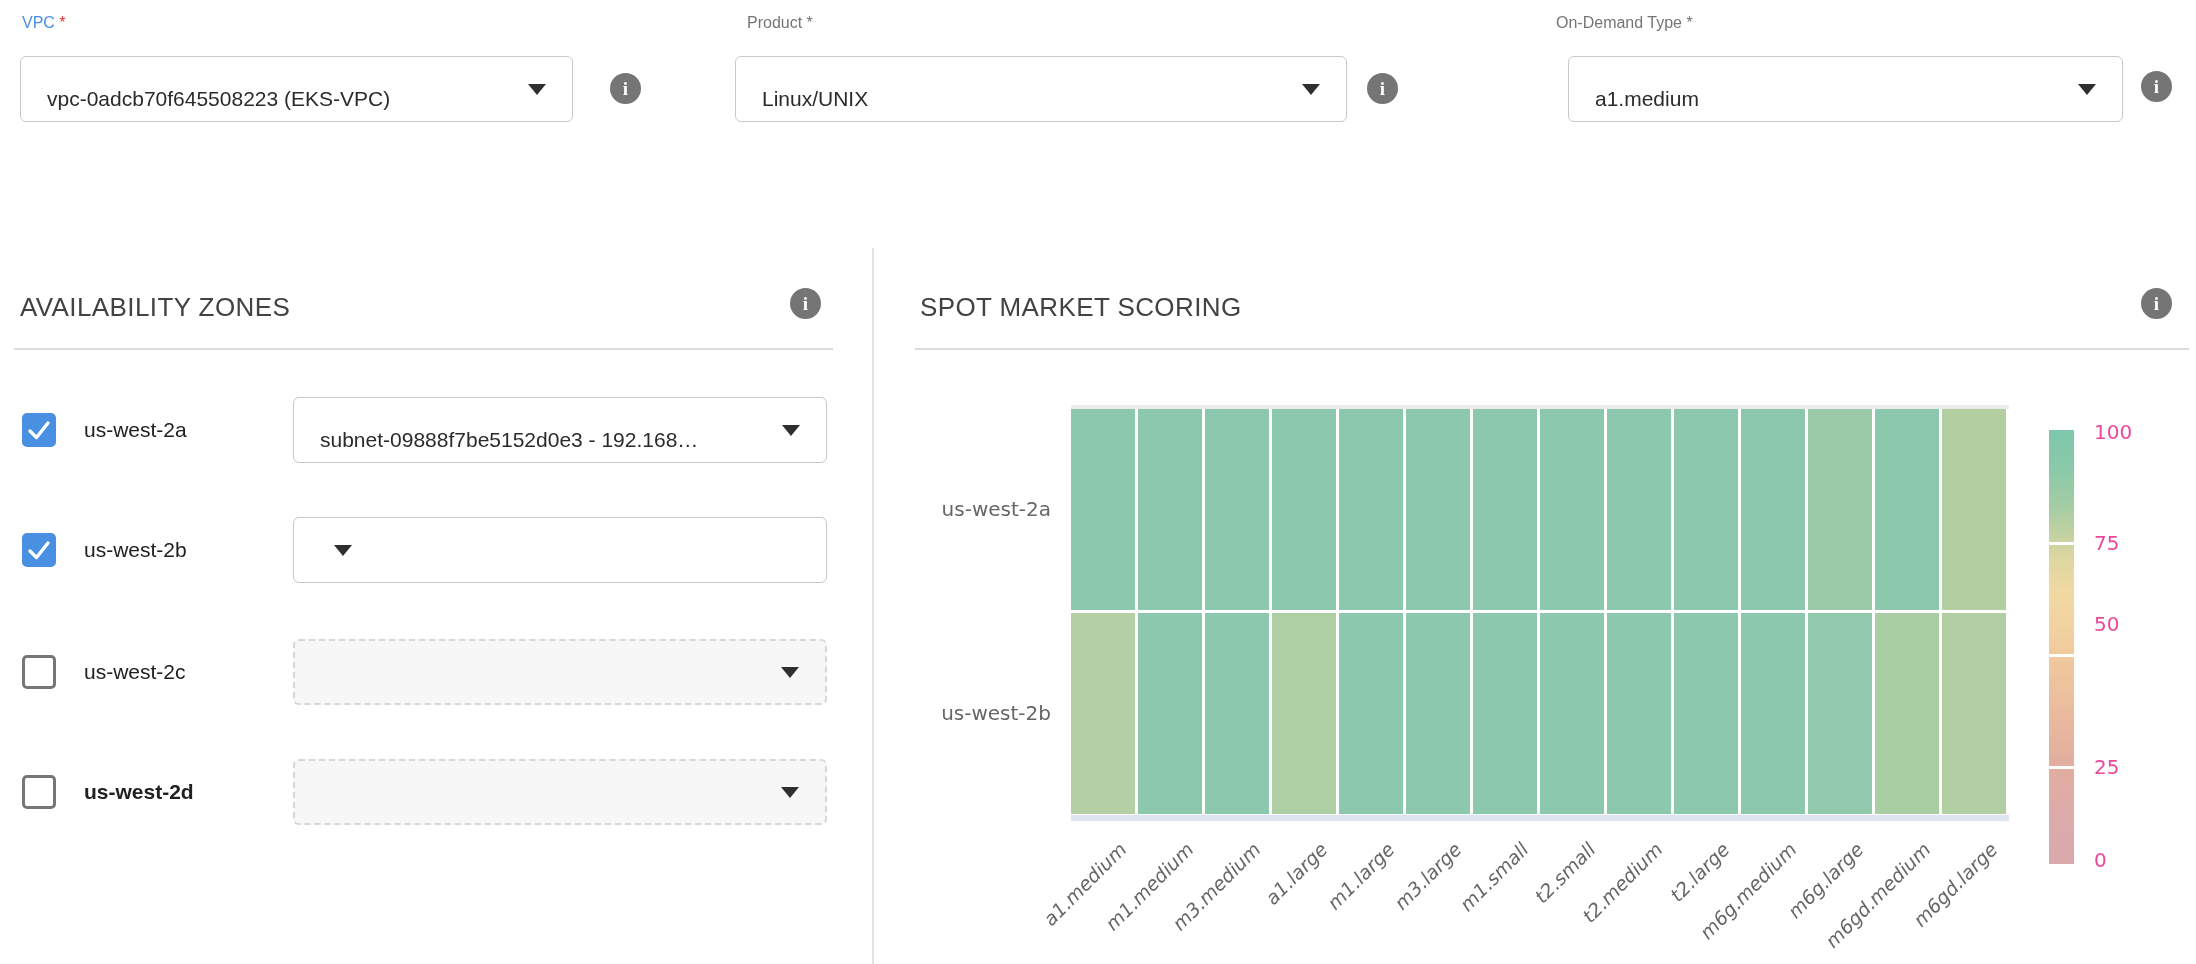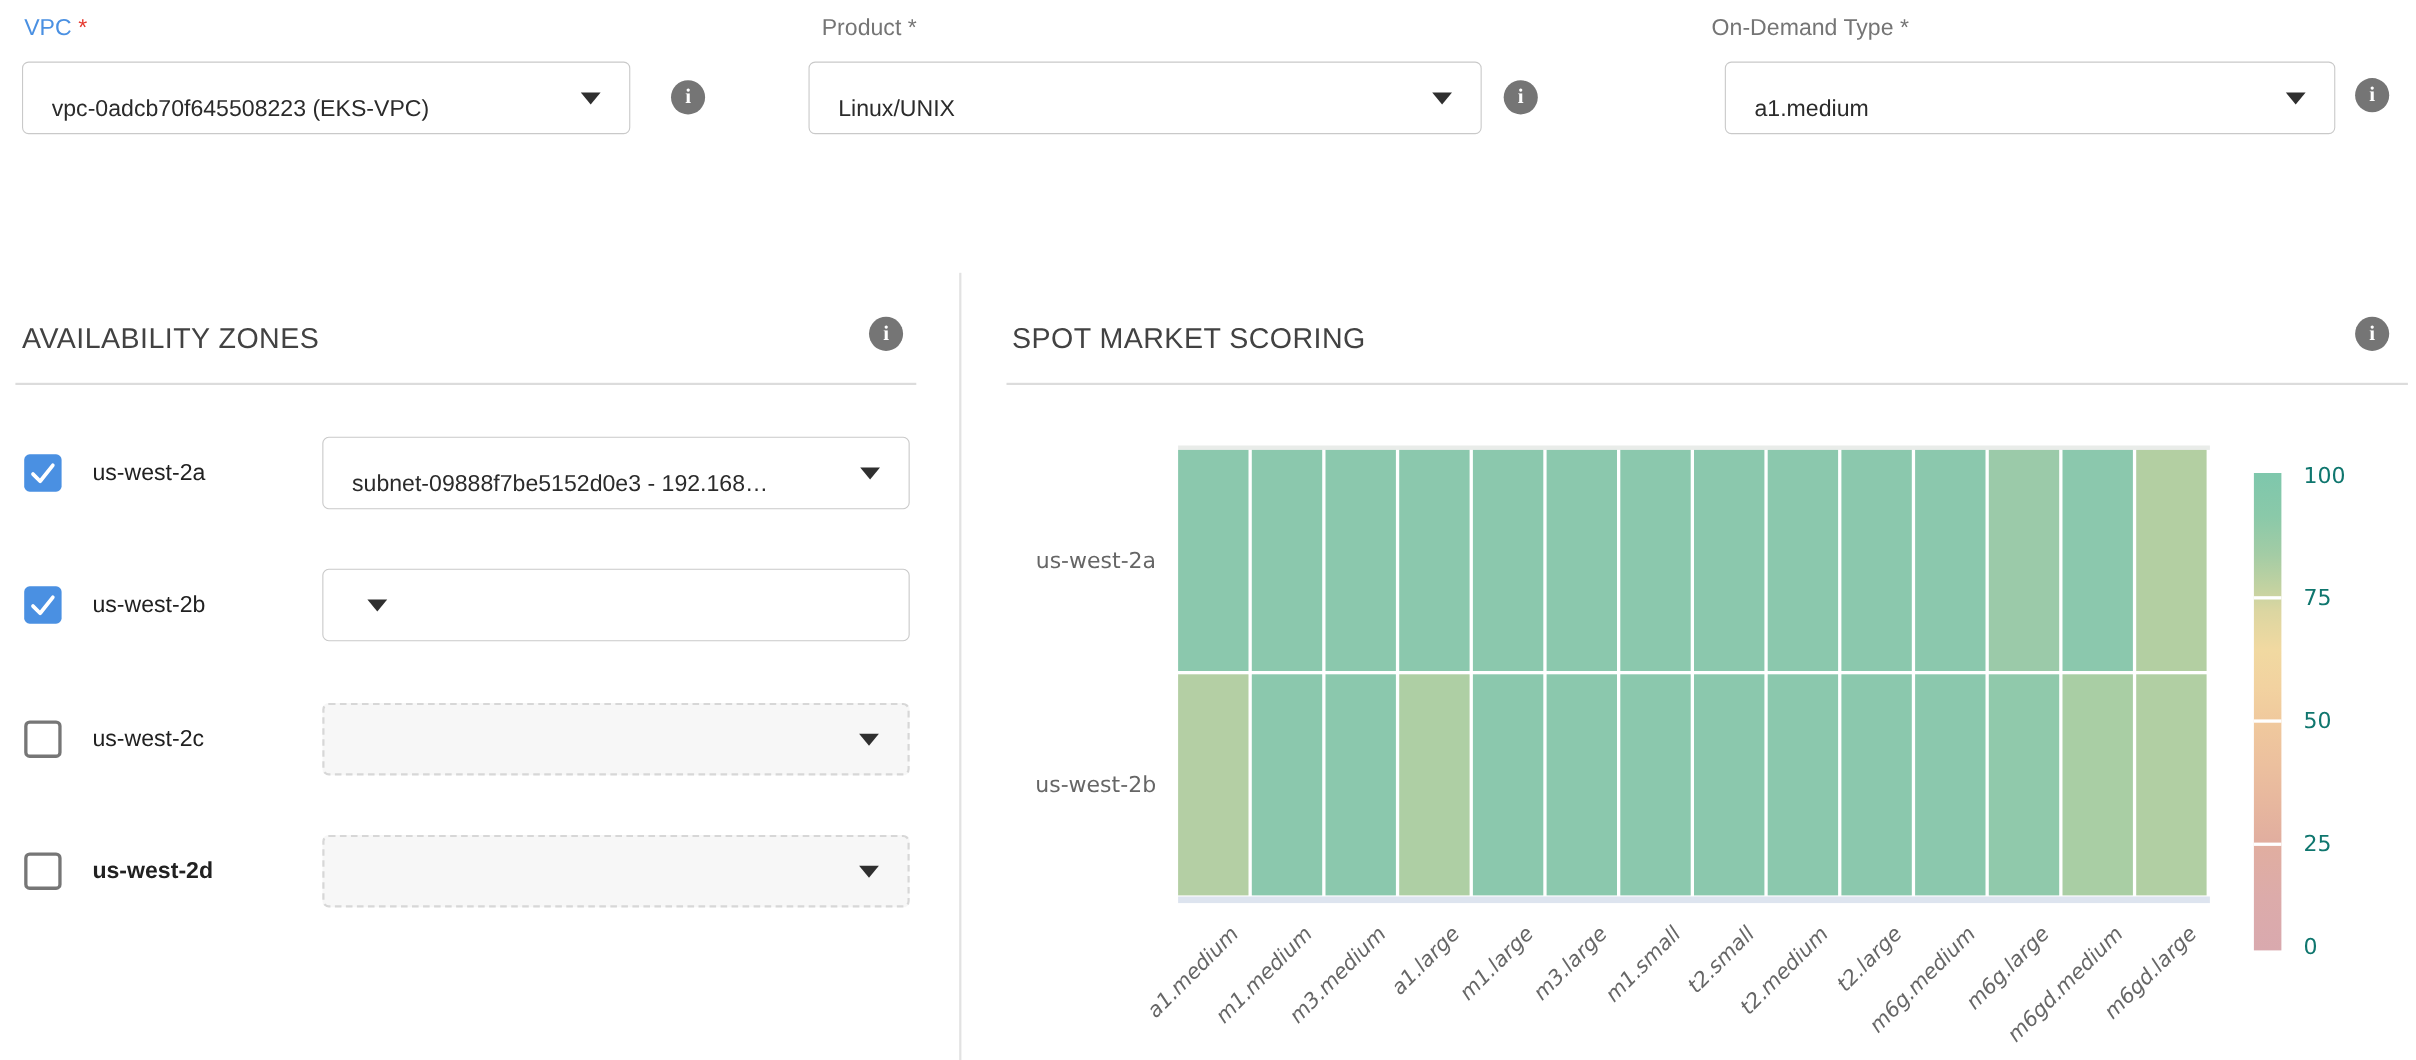--- a/index.html
+++ b/index.html
@@ -1,20 +1,20 @@
 <!DOCTYPE html>
 <html><head>
 <meta charset="utf-8">
 <style>
   html,body{margin:0;padding:0;background:#fff;}
   body{font-family:"Liberation Sans", sans-serif; color:#212121;}
   .canvas{position:relative;width:2196px;height:964px;background:#fff;overflow:hidden;}
 
   
-  .field-label{position:absolute;font-size:21px;color:#757575;white-space:nowrap;}
+  .field-label{position:absolute;font-size:16px;color:#757575;white-space:nowrap;}
   .field-label .req{color:#757575;}
   .field-label.focused{color:#4a90e2;}
   .field-label.focused .req{color:#e5392f;}
   .select{position:absolute;box-sizing:border-box;height:66px;background:#fff;
     border:1px solid #c9c9c9;border-radius:6px;display:flex;align-items:center;
     padding:0 26px;font-size:21px;color:#2b2b2b;cursor:pointer;}
   .select .val{flex:1 1 auto;white-space:nowrap;overflow:hidden;margin-top:20px;}
   .caret{width:0;height:0;border-left:9px solid transparent;border-right:9px solid transparent;
     border-top:11px solid #2f2f2f;flex:0 0 auto;margin-left:14px;}
   .select.disabled{border:2px dashed #d7d7d7;background:#f7f7f7;cursor:default;}
@@ -40,21 +40,21 @@
   
   .hm-ylabel{position:absolute;width:160px;text-align:right;font-size:20px;color:#666;
     font-family:"DejaVu Sans",sans-serif;white-space:nowrap;}
   .hm-cell{position:absolute;}
   .hm-strip{position:absolute;}
   .hm-xlabel{position:absolute;font-size:19px;font-style:italic;color:#666;white-space:nowrap;
     font-family:"DejaVu Sans",sans-serif;
     transform:translateX(-100%) rotate(-45deg);transform-origin:100% 0;}
   .cb{position:absolute;}
   .cb-tick{position:absolute;left:0;width:100%;height:3px;background:#fff;}
-  .cb-label{position:absolute;font-size:20px;color:#0f766e;font-family:"DejaVu Sans",sans-serif;
+  .cb-label{position:absolute;font-size:20px;color:#ec4899;font-family:"DejaVu Sans",sans-serif;
     line-height:24px;white-space:nowrap;}
 </style>
 </head>
 <body>
 
 <div class="canvas">
 
   <div class="field-label focused" style="left:22px;top:14px;">
     <span>VPC</span> <span class="req">*</span>
   </div>
@@ -185,18 +185,18 @@
       <div class="hm-xlabel" style="left: 1851.5px; top: 838px;">m6g.large</div>
       <div class="hm-xlabel" style="left: 1918.5px; top: 838px;">m6gd.medium</div>
       <div class="hm-xlabel" style="left: 1985.5px; top: 838px;">m6gd.large</div>
       <div class="cb" style="left: 2049px; top: 430px; width: 25px; height: 434px; background: linear-gradient(rgb(126, 199, 172) 0%, rgb(138, 201, 169) 9%, rgb(163, 204, 165) 17%, rgb(194, 210, 161) 24%, rgb(220, 214, 161) 29%, rgb(241, 217, 161) 37%, rgb(242, 210, 160) 45%, rgb(240, 201, 157) 52%, rgb(236, 192, 158) 61%, rgb(231, 183, 158) 69%, rgb(225, 174, 159) 77%, rgb(220, 171, 170) 89%, rgb(217, 169, 174) 100%);">
         <div class="cb-tick" style="top: 111.84px;"></div>
         <div class="cb-tick" style="top: 223.812px;"></div>
         <div class="cb-tick" style="top: 335.784px;"></div>
       </div>
       <div class="cb-label" style="left: 2094px; top: 420px;">100</div>
       <div class="cb-label" style="left: 2094px; top: 531px;">75</div>
-      <div class="cb-label" style="left: 2094px; top: 643px;">50</div>
+      <div class="cb-label" style="left: 2094px; top: 612px;">50</div>
       <div class="cb-label" style="left: 2094px; top: 755px;">25</div>
       <div class="cb-label" style="left: 2094px; top: 848px;">0</div>
     </div>
 
 </div>
 
 </body></html>

